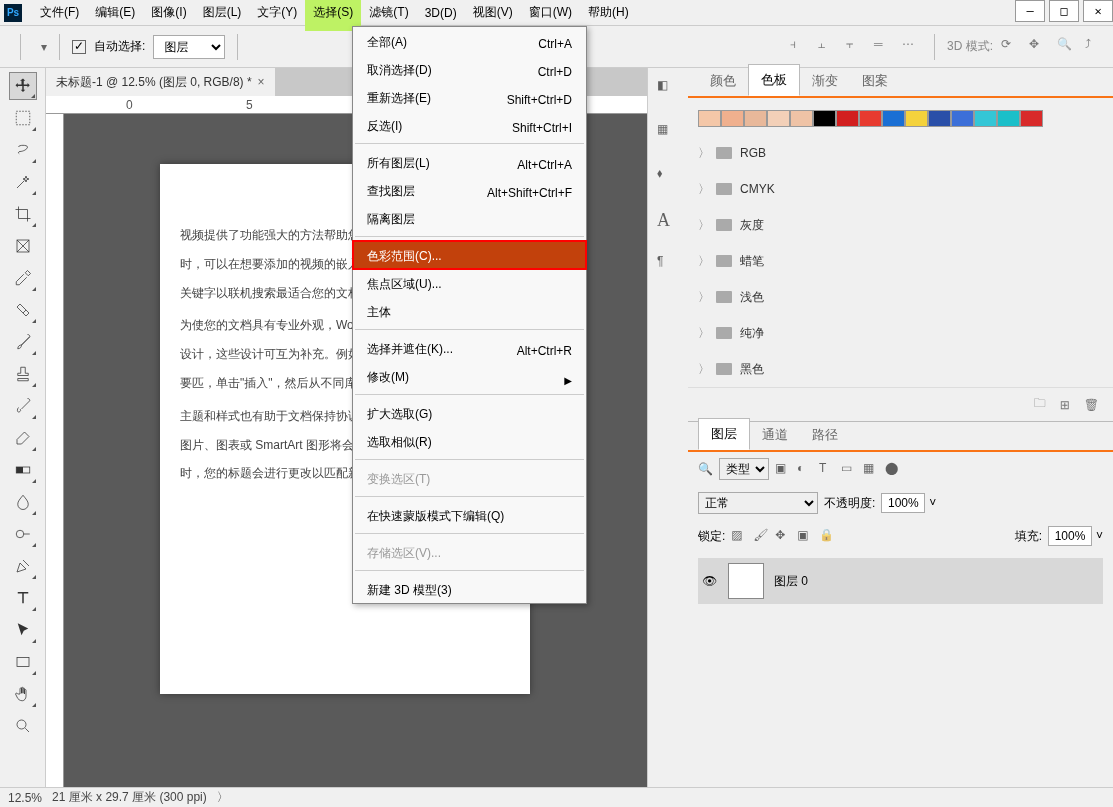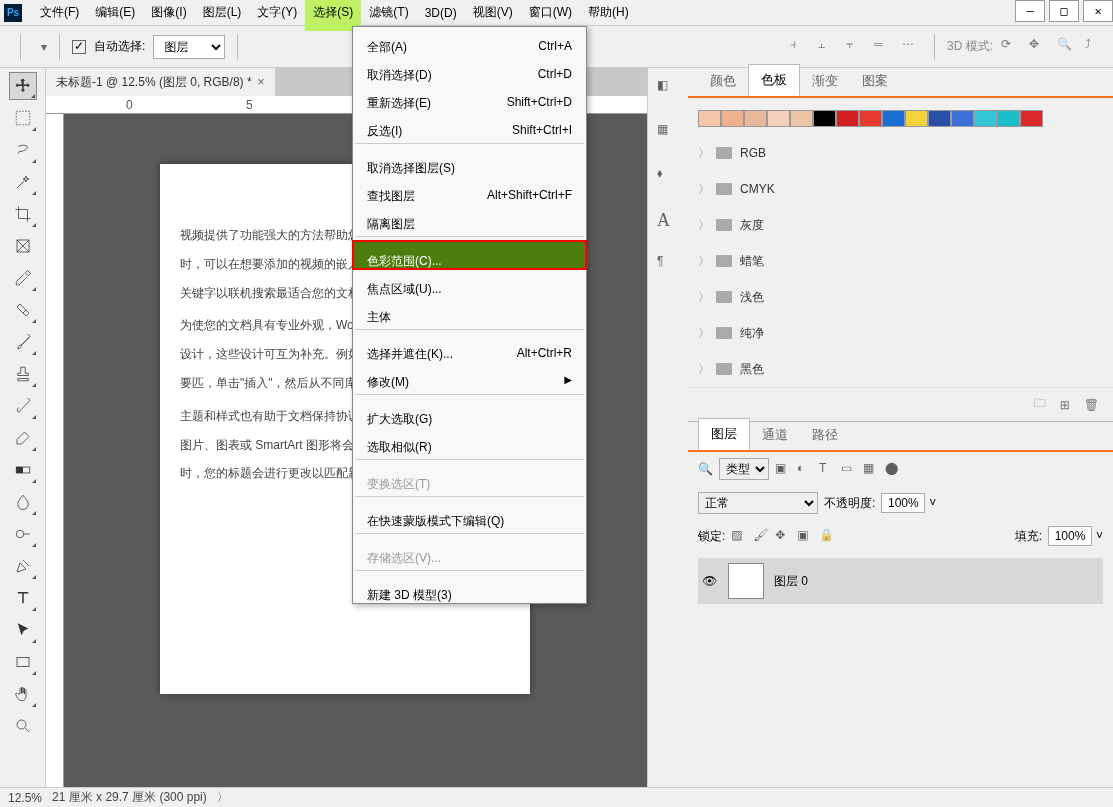--- a/index.html
+++ b/index.html
@@ -27,22 +27,22 @@
 .tabbar{height:28px;background:#c8c8c8;display:flex;align-items:center}
 .tab{height:100%;background:#f0f0f0;padding:0 10px;display:flex;align-items:center;gap:6px;color:#333}
 .tab .x{color:#666;cursor:pointer}
 .rulerH{height:18px;background:#fff;border-bottom:1px solid #999;position:relative;font-size:9px;color:#555}
 .rulerH span{position:absolute;top:2px}
 .canvas-wrap{flex:1;position:relative;overflow:hidden;display:flex}
 .rulerV{width:18px;background:#fff;border-right:1px solid #999}
 .doc{margin:50px 0 0 96px;width:370px;height:530px;background:#fff;box-shadow:0 0 8px rgba(0,0,0,.4);padding:60px 20px;font-size:9px;line-height:1.9;color:#444}
 .doc p{margin-bottom:6px}
 .dropdown{position:absolute;left:352px;top:26px;width:235px;background:#f8f8f8;border:1px solid #888;box-shadow:2px 2px 6px rgba(0,0,0,.3);z-index:100}
-.dd-item{height:28px;display:flex;align-items:flex-start;justify-content:space-between;padding:12px 14px;font-size:13px}
-.dd-item.hover{background:#4d7c0f;color:#fff;outline:2px solid red;outline-offset:-1px}
+.dd-item{height:28px;display:flex;align-items:flex-end;justify-content:space-between;padding:4px 14px;font-size:13px}
+.dd-item.hover{background:#c2410c;color:#fff;outline:2px solid red;outline-offset:-1px}
 .dd-item.disabled{color:#999}
 .dd-item .arrow{font-size:10px}
 .dd-sep{height:1px;background:#ccc;margin:4px 2px}
 .rcol{width:466px;background:#f0f0f0;border-left:1px solid #ccc;display:flex}
 .rtools{width:40px;display:flex;flex-direction:column;align-items:center;padding-top:10px;gap:22px}
 .rtools div{width:22px;height:22px;opacity:.6}
 .rpanels{flex:1;display:flex;flex-direction:column}
 .ptabrow{height:30px;display:flex;align-items:flex-end;border-bottom:2px solid #f97316;padding-left:10px}
 .ptab{padding:6px 12px;color:#666;font-size:13px}
 .ptab.active{background:#fff;border:1px solid #bbb;border-bottom:1px solid #fff;color:#000}
@@ -414,22 +414,22 @@
     <div class="dd-item">
       <span>重新选择(E)</span>
       <span>Shift+Ctrl+D</span>
     </div>
     <div class="dd-item">
       <span>反选(I)</span>
       <span>Shift+Ctrl+I</span>
     </div>
     <div class="dd-sep"></div>
     <div class="dd-item">
-      <span>取消选择图层(S)</span>
-      <span></span>
+      <span>所有图层(L)</span>
+      <span>Alt+Ctrl+A</span>
     </div>
     <div class="dd-item">
       <span>查找图层</span>
       <span>Alt+Shift+Ctrl+F</span>
     </div>
     <div class="dd-item">
       <span>隔离图层</span>
       <span></span>
     </div>
     <div class="dd-sep"></div>

